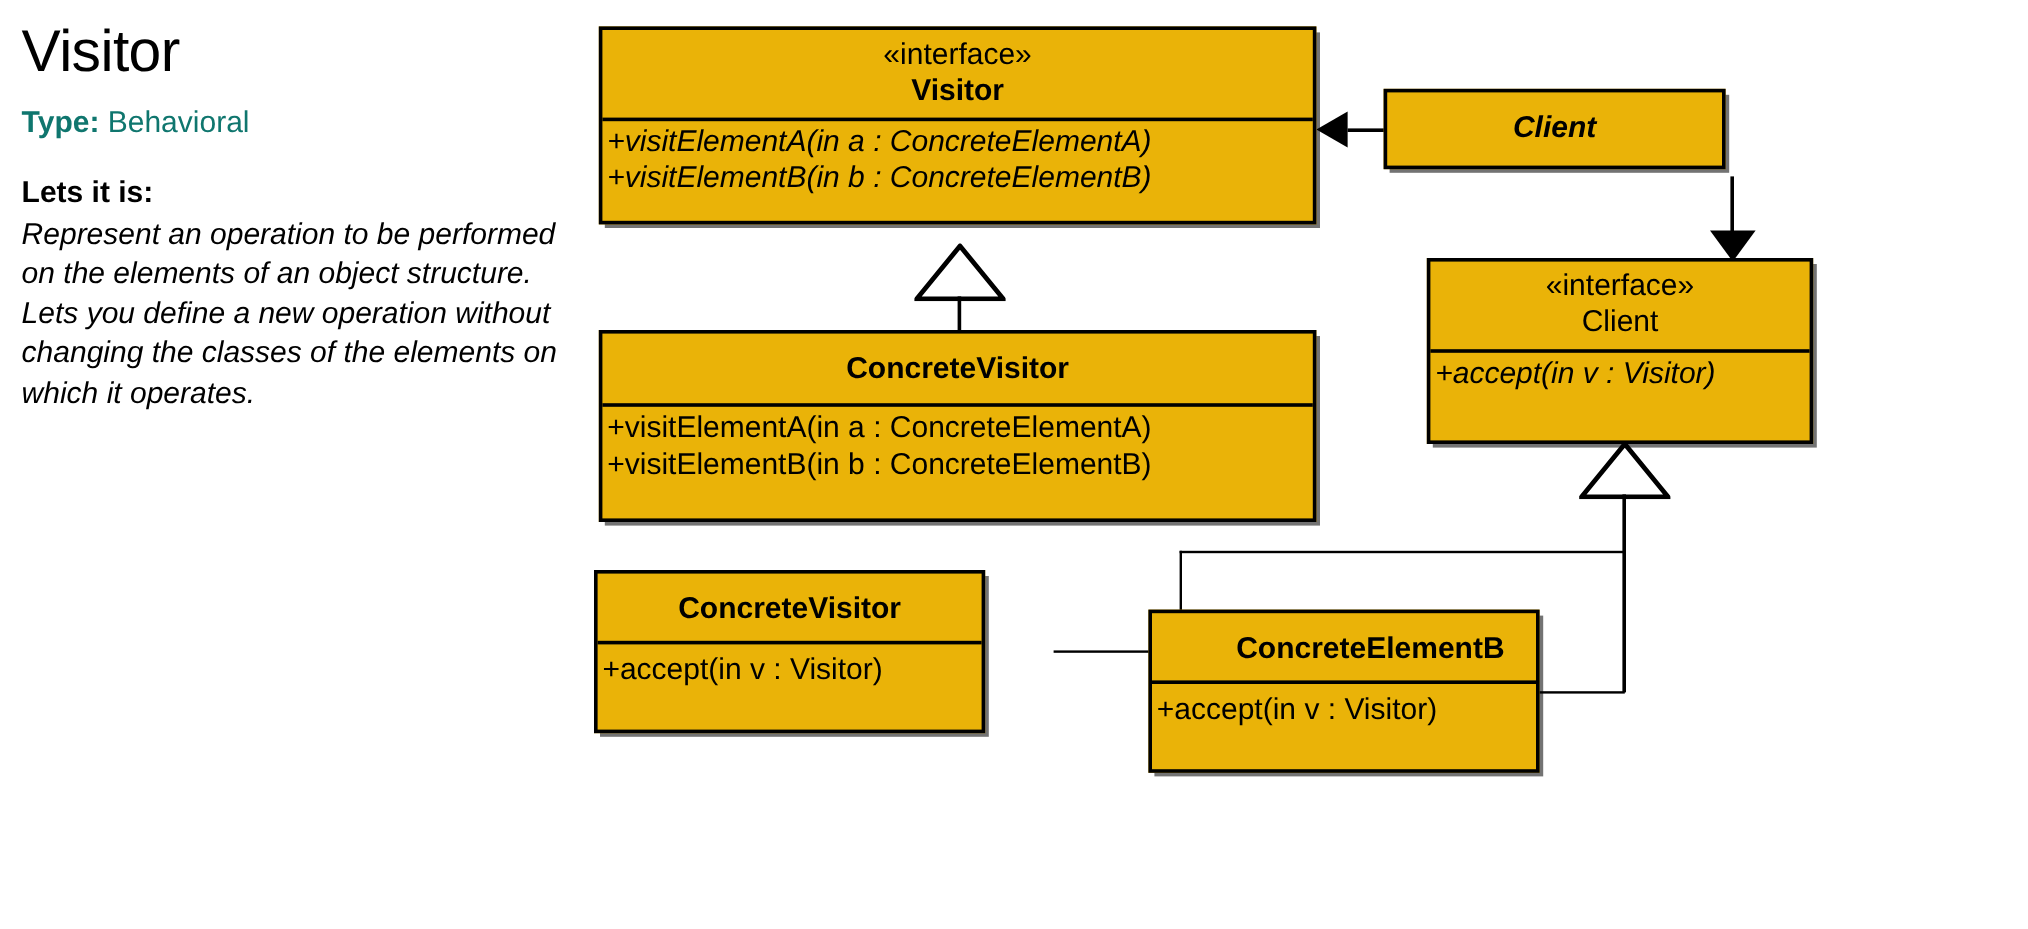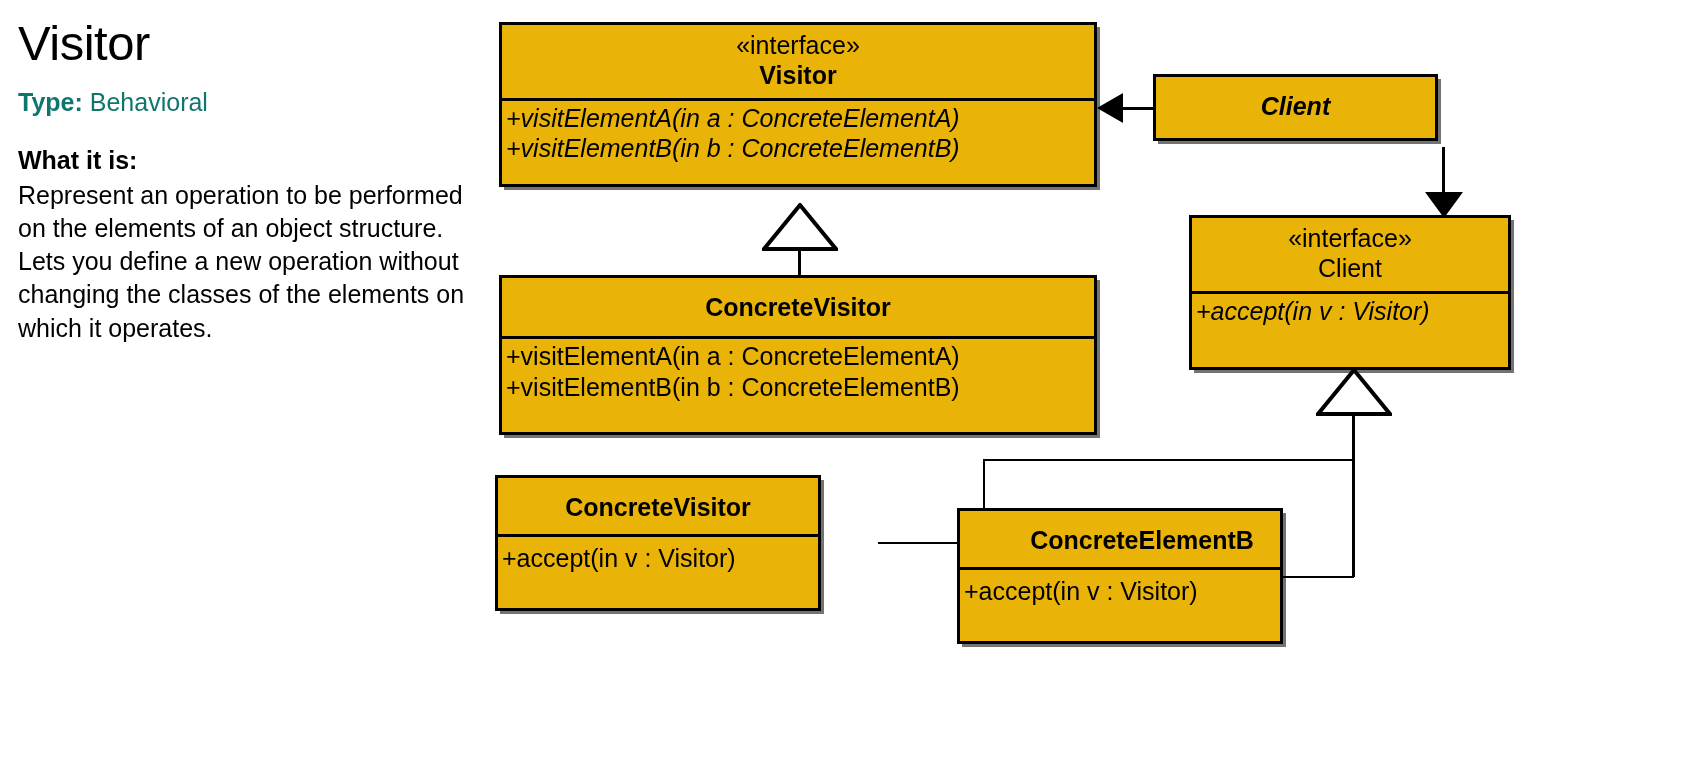--- a/index.html
+++ b/index.html
@@ -47,20 +47,21 @@
     color: #000;
     margin: 0 0 2px 0;
     line-height: 1.25;
   }
   .whatis-body {
     font-size: 25px;
     font-weight: 400;
     color: #000;
     line-height: 1.33;
     margin: 0;
+    font-style: italic;
   }
 
   
   .uml-box {
     position: absolute;
     background: #eab308;
     border: 3px solid #000;
     box-sizing: border-box;
     box-shadow: 4px 4px 0 -1px rgba(0,0,0,0.55);
   }
@@ -139,21 +140,21 @@
 <body>
 
 <div id="canvas">
 
   <div class="panel">
     <h1 class="pattern-title">Visitor</h1>
     <p class="type-line">
       <span class="lbl">Type:</span>
       <span class="val">Behavioral</span>
     </p>
-    <p class="whatis-label">What it is:</p>
+    <p class="whatis-label">Lets it is:</p>
     <p class="whatis-body">Represent an operation to be performed on the elements of an object structure. Lets you define a new operation without changing the classes of the elements on which it operates.</p>
   </div>
 
   <div class="line-h" style="left:1123px; top:107px; width:90px;"></div>
   <div class="arrow-left" style="left:1097px; top:93px;"></div>
 
   <div class="line-v" style="left:1442px; top:147px; height:57px;"></div>
   <div class="arrow-down" style="left:1425px; top:192px;"></div>
 
   <div class="tri-hollow" style="left:762px; top:203px;">

